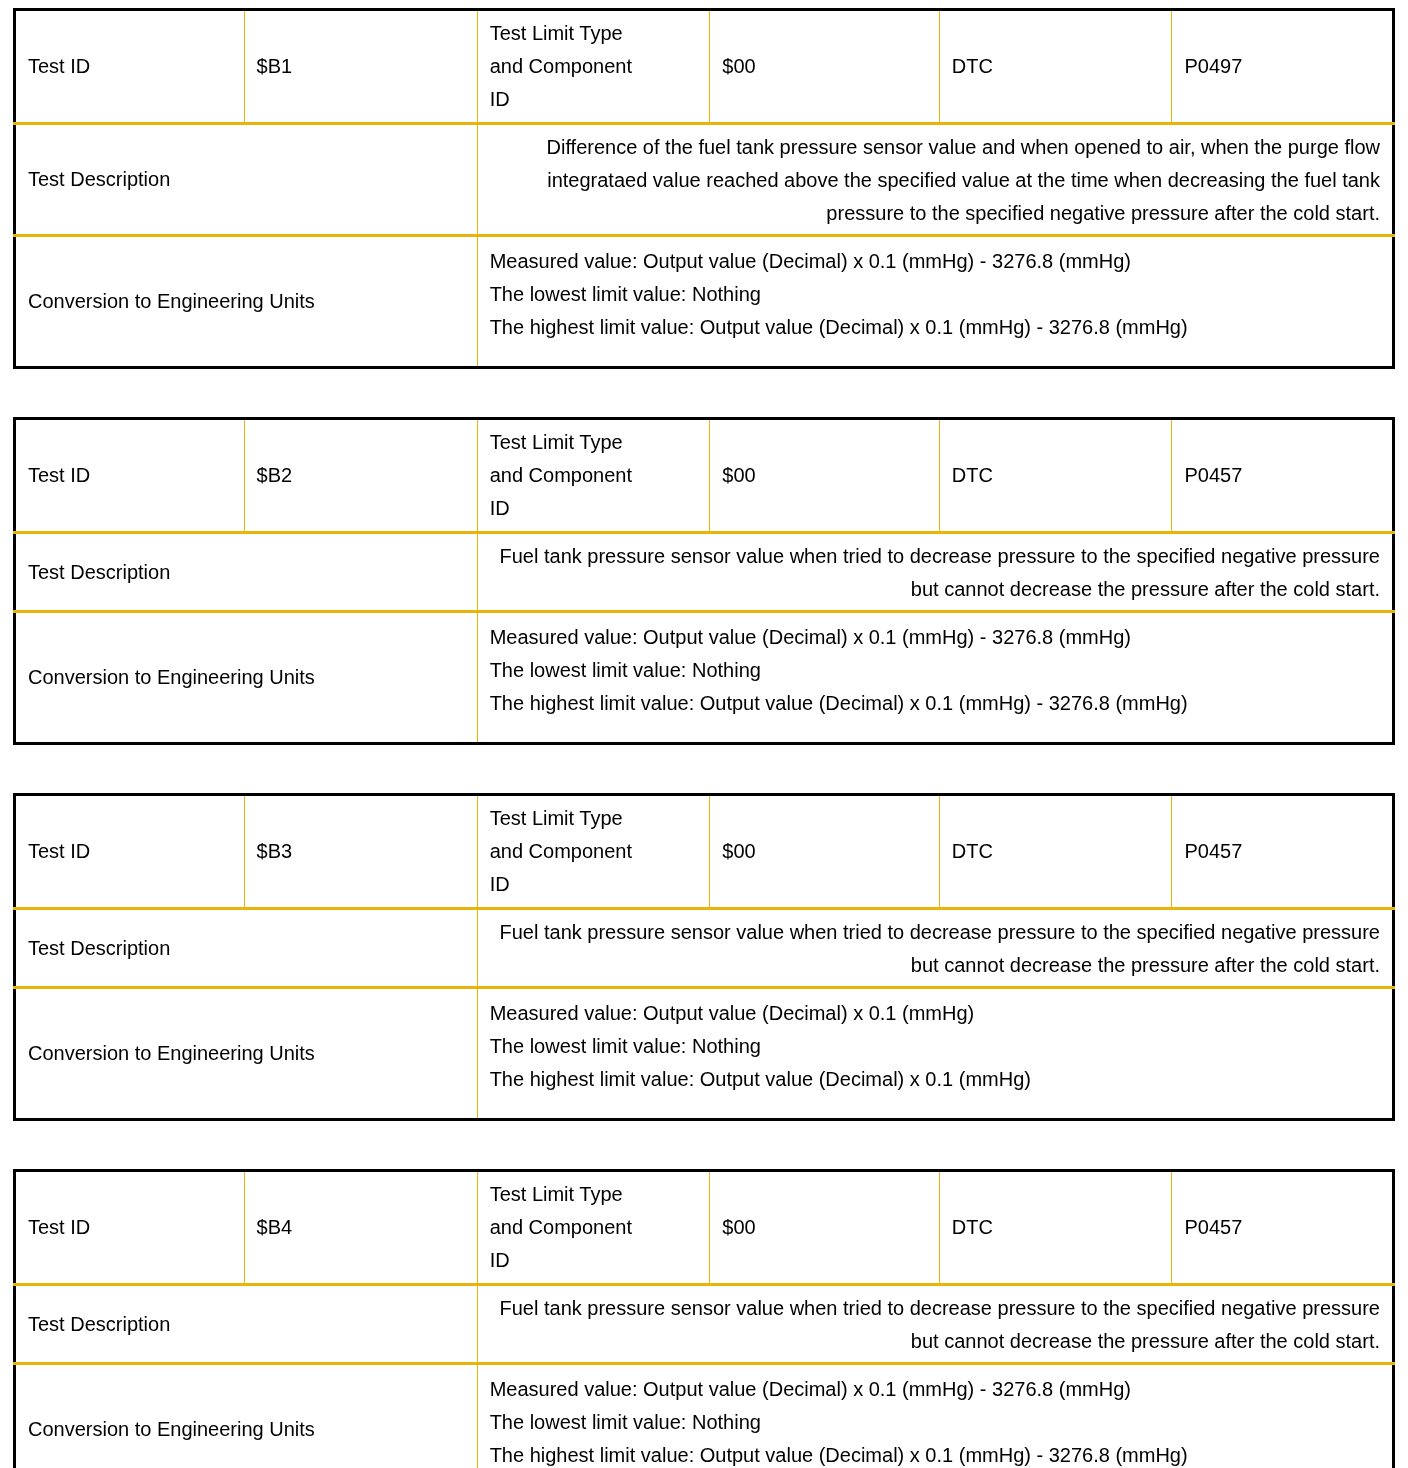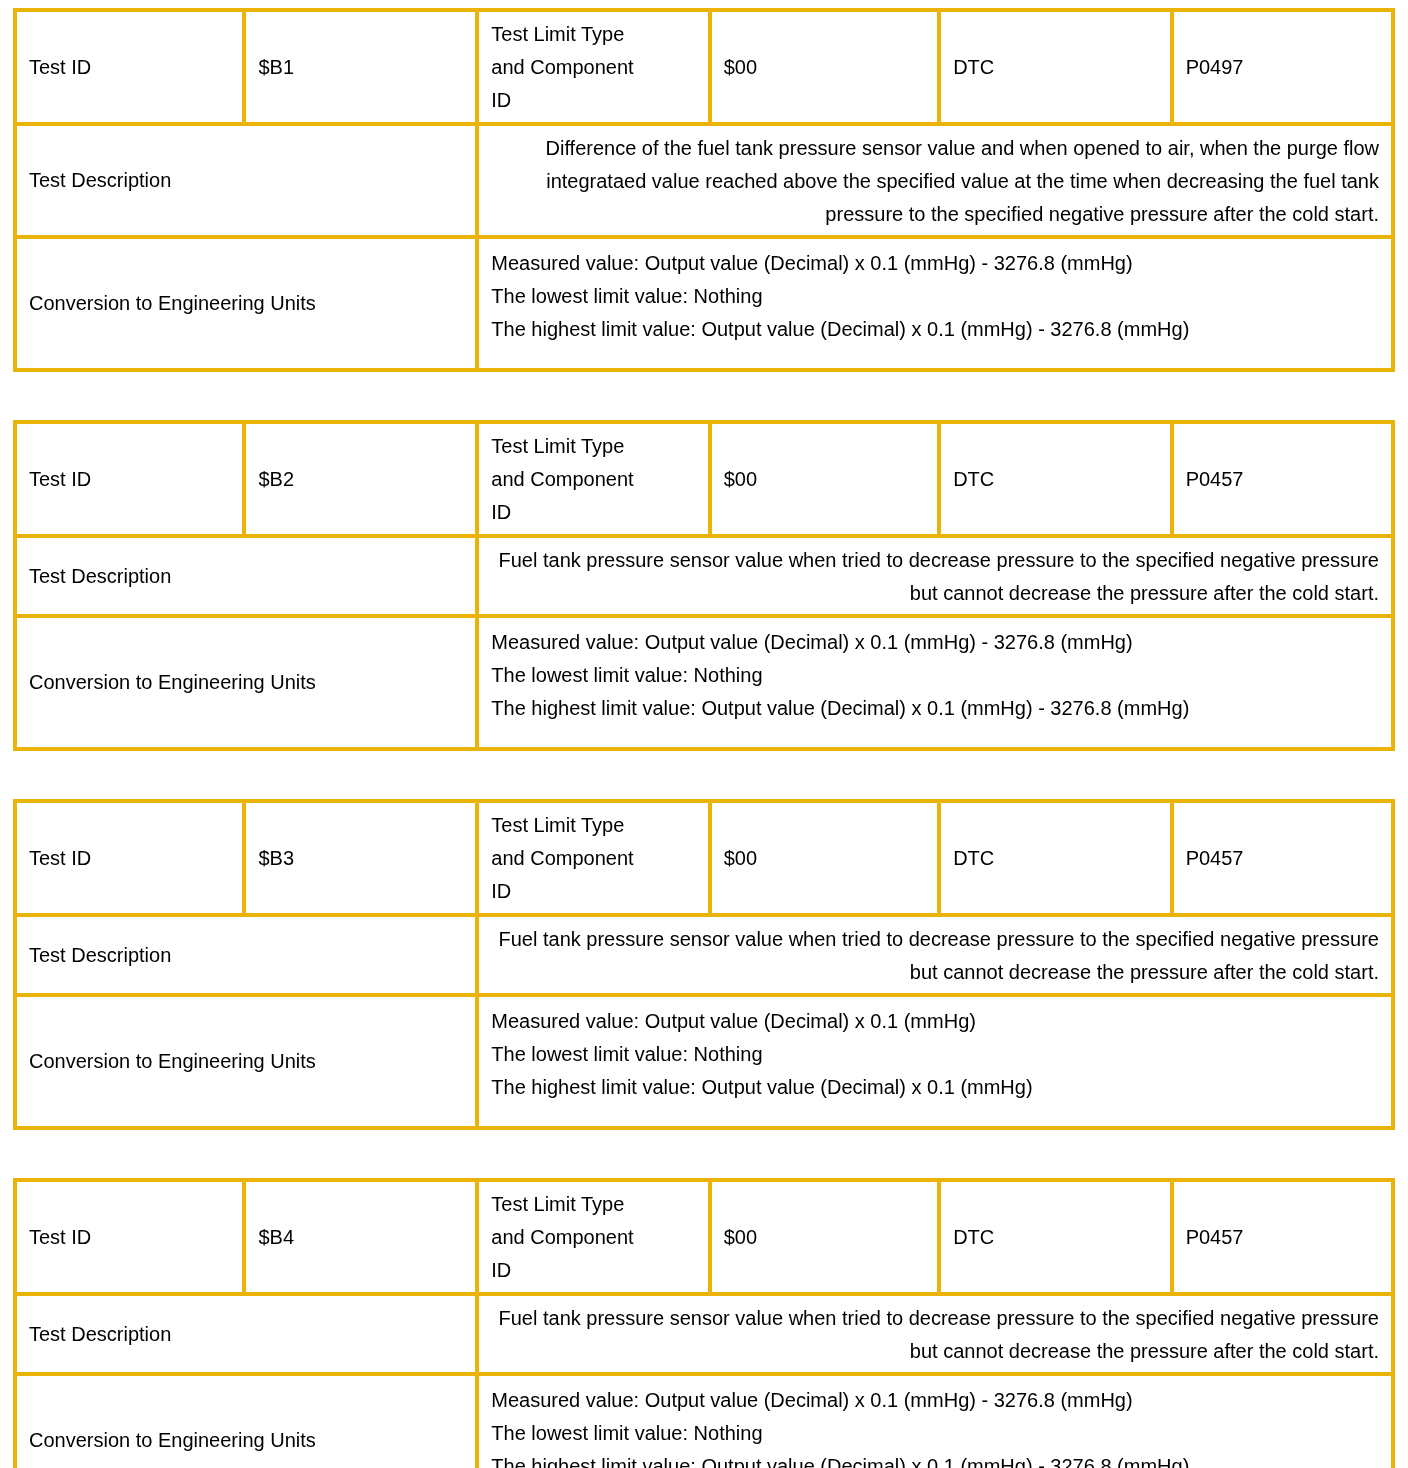--- a/index.html
+++ b/index.html
@@ -16,21 +16,21 @@
     width: 1382px;
     border-collapse: collapse;
     table-layout: fixed;
     margin-bottom: 48px;
     font-size: 20px;
     line-height: 33px;
     border: 3px solid #000;
   }
   table.test-table:last-child { margin-bottom: 0; }
   table.test-table td {
-    border: 4px solid #eab308;
+    border: 1px solid #eab308;
     vertical-align: middle;
     padding: 5px 12px;
     overflow: hidden;
   }
   tr.row-header td { height: 114px; }
   tr.row-desc td, tr.row-conv td { border-top-width: 3px; }
   tr.row-desc td.content-cell { padding-top: 6px; padding-bottom: 4px; text-align: right; }
   tr.row-conv td.content-cell { padding-top: 8px; padding-bottom: 22px; }
   td.limit-label-cell { white-space: pre-line; }
   .conv-line { display: block; }

